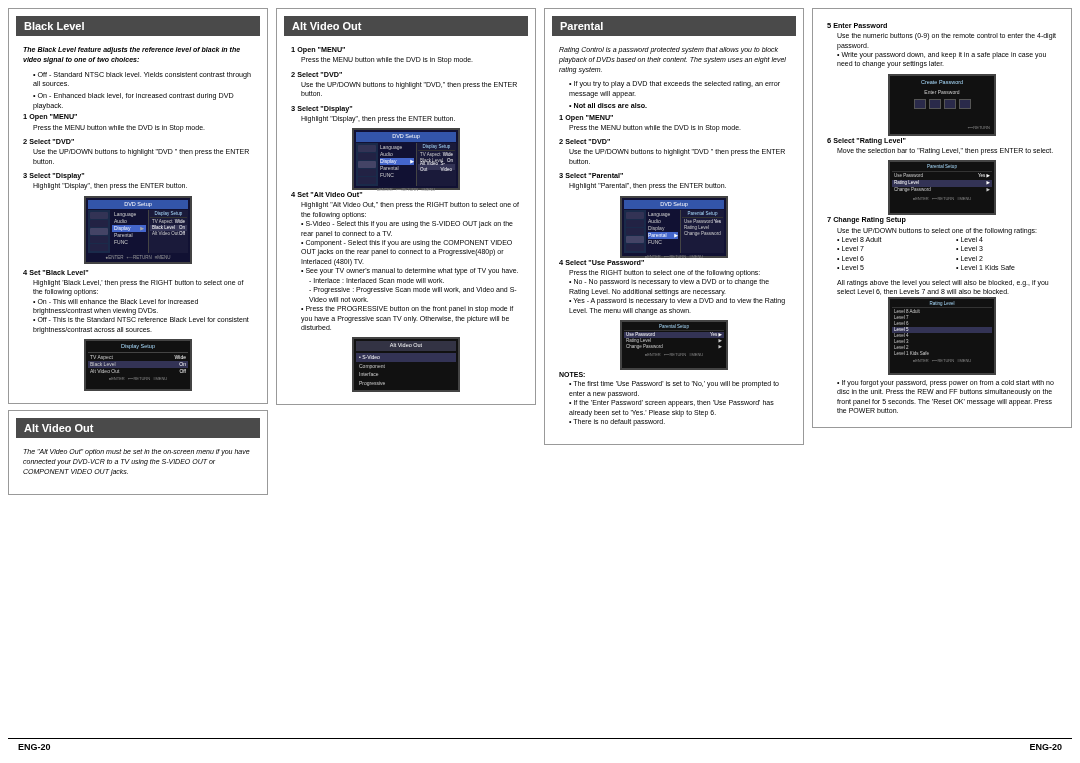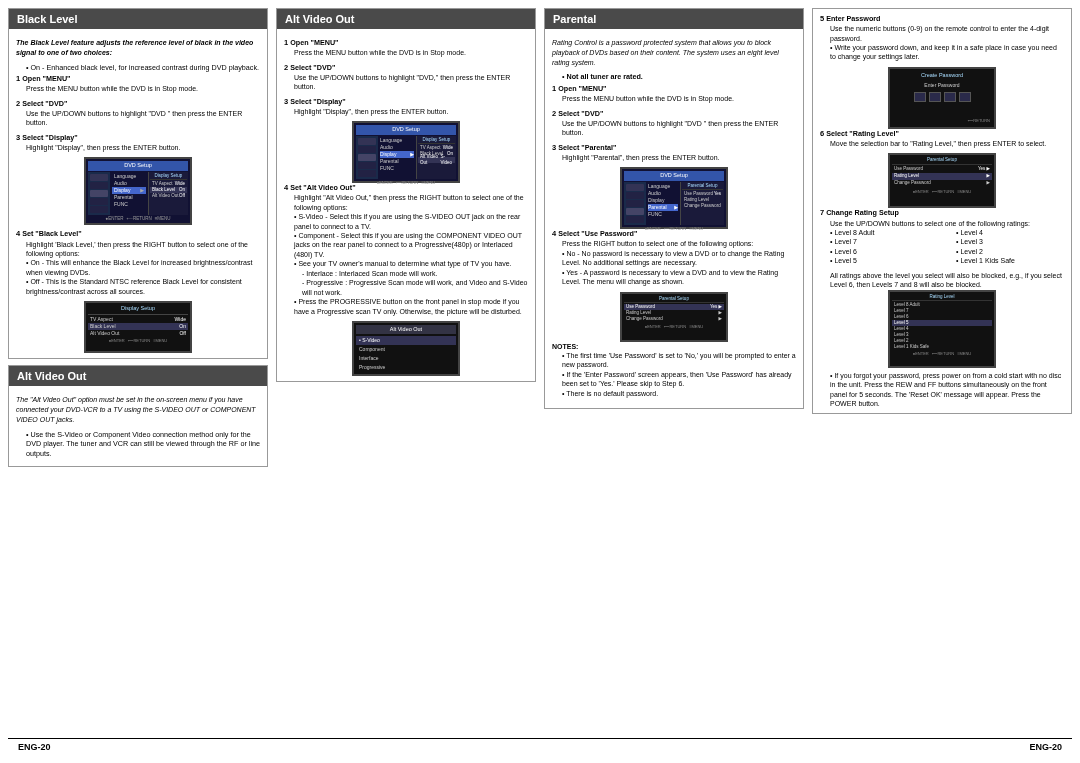--- a/index.html
+++ b/index.html
@@ -33,21 +33,21 @@
     .section-header {
       background: #4a4a4a;
       color: #fff;
       font-size: 11px;
       font-weight: bold;
       padding: 4px 8px;
       margin-bottom: 4px;
     }
     .section-box {
       border: 1px solid #999;
-      padding: 0;
+      padding: 7px;
     }
     .section-content {
       padding: 5px 7px;
       font-size: 7.2px;
       line-height: 1.35;
     }
     .intro-text {
       font-style: italic;
       font-size: 7px;
       margin-bottom: 5px;
@@ -174,20 +174,21 @@
   <div class="main-columns">
 
     <div class="column">
 
       <div class="section-box">
         <div class="section-header">Black Level</div>
         <div class="section-content">
           <p class="intro-text">
             <b>The Black Level feature adjusts the reference level of black in the video signal to one of two choices:</b>
           </p>
+          <p class="bullet-item">• <span>Off - Standard NTSC black level. Yields consistent contrast through all sources.</span></p>
           <p class="bullet-item">• <span>On - Enhanced black level, for increased contrast during DVD playback.</span></p>
 
           <div class="step-block">
             <p><span class="step-number">1</span> <span class="step-title">Open "MENU"</span></p>
             <p class="step-desc">Press the MENU button while the DVD is in Stop mode.</p>
           </div>
           <div class="step-block">
             <p><span class="step-number">2</span> <span class="step-title">Select "DVD"</span></p>
             <p class="step-desc">Use the UP/DOWN buttons to highlight "DVD " then press the ENTER button.</p>
           </div>
@@ -265,21 +266,20 @@
               </div>
             </div>
           </div>
         </div>
       </div>
 
       <div class="section-box">
         <div class="section-header">Alt Video Out</div>
         <div class="section-content">
           <p class="intro-text">The "Alt Video Out" option must be set in the on-screen menu if you have connected your DVD-VCR to a TV using the S-VIDEO OUT or COMPONENT VIDEO OUT jacks.</p>
-          <p class="bullet-item">• <span>Use the S-Video or Component Video connection method only for the DVD player. The tuner and VCR can still be viewed through the RF or line outputs.</span></p>
         </div>
       </div>
     </div>
 
     <div class="column">
       <div class="section-box">
         <div class="section-header">Alt Video Out</div>
         <div class="section-content">
           <div class="step-block">
             <p><span class="step-number">1</span> <span class="step-title">Open "MENU"</span></p>
@@ -366,21 +366,22 @@
           </div>
         </div>
       </div>
     </div>
 
     <div class="column">
       <div class="section-box">
         <div class="section-header">Parental</div>
         <div class="section-content">
           <p class="intro-text">Rating Control is a password protected system that allows you to block playback of DVDs based on their content. The system uses an eight level rating system.</p>
-          <p class="bullet-item">• <b><span>Not all tuner are rated.</span></b></p>
+          <p class="bullet-item">• <span>If you try to play a DVD that exceeds the selected rating, an error message will appear.</span></p>
+          <p class="bullet-item">• <b><span>Not all discs are also.</span></b></p>
 
           <div class="step-block">
             <p><span class="step-number">1</span> <span class="step-title">Open "MENU"</span></p>
             <p class="step-desc">Press the MENU button while the DVD is in Stop mode.</p>
           </div>
           <div class="step-block">
             <p><span class="step-number">2</span> <span class="step-title">Select "DVD"</span></p>
             <p class="step-desc">Use the UP/DOWN buttons to highlight "DVD " then press the ENTER button.</p>
           </div>
           <div class="step-block">

